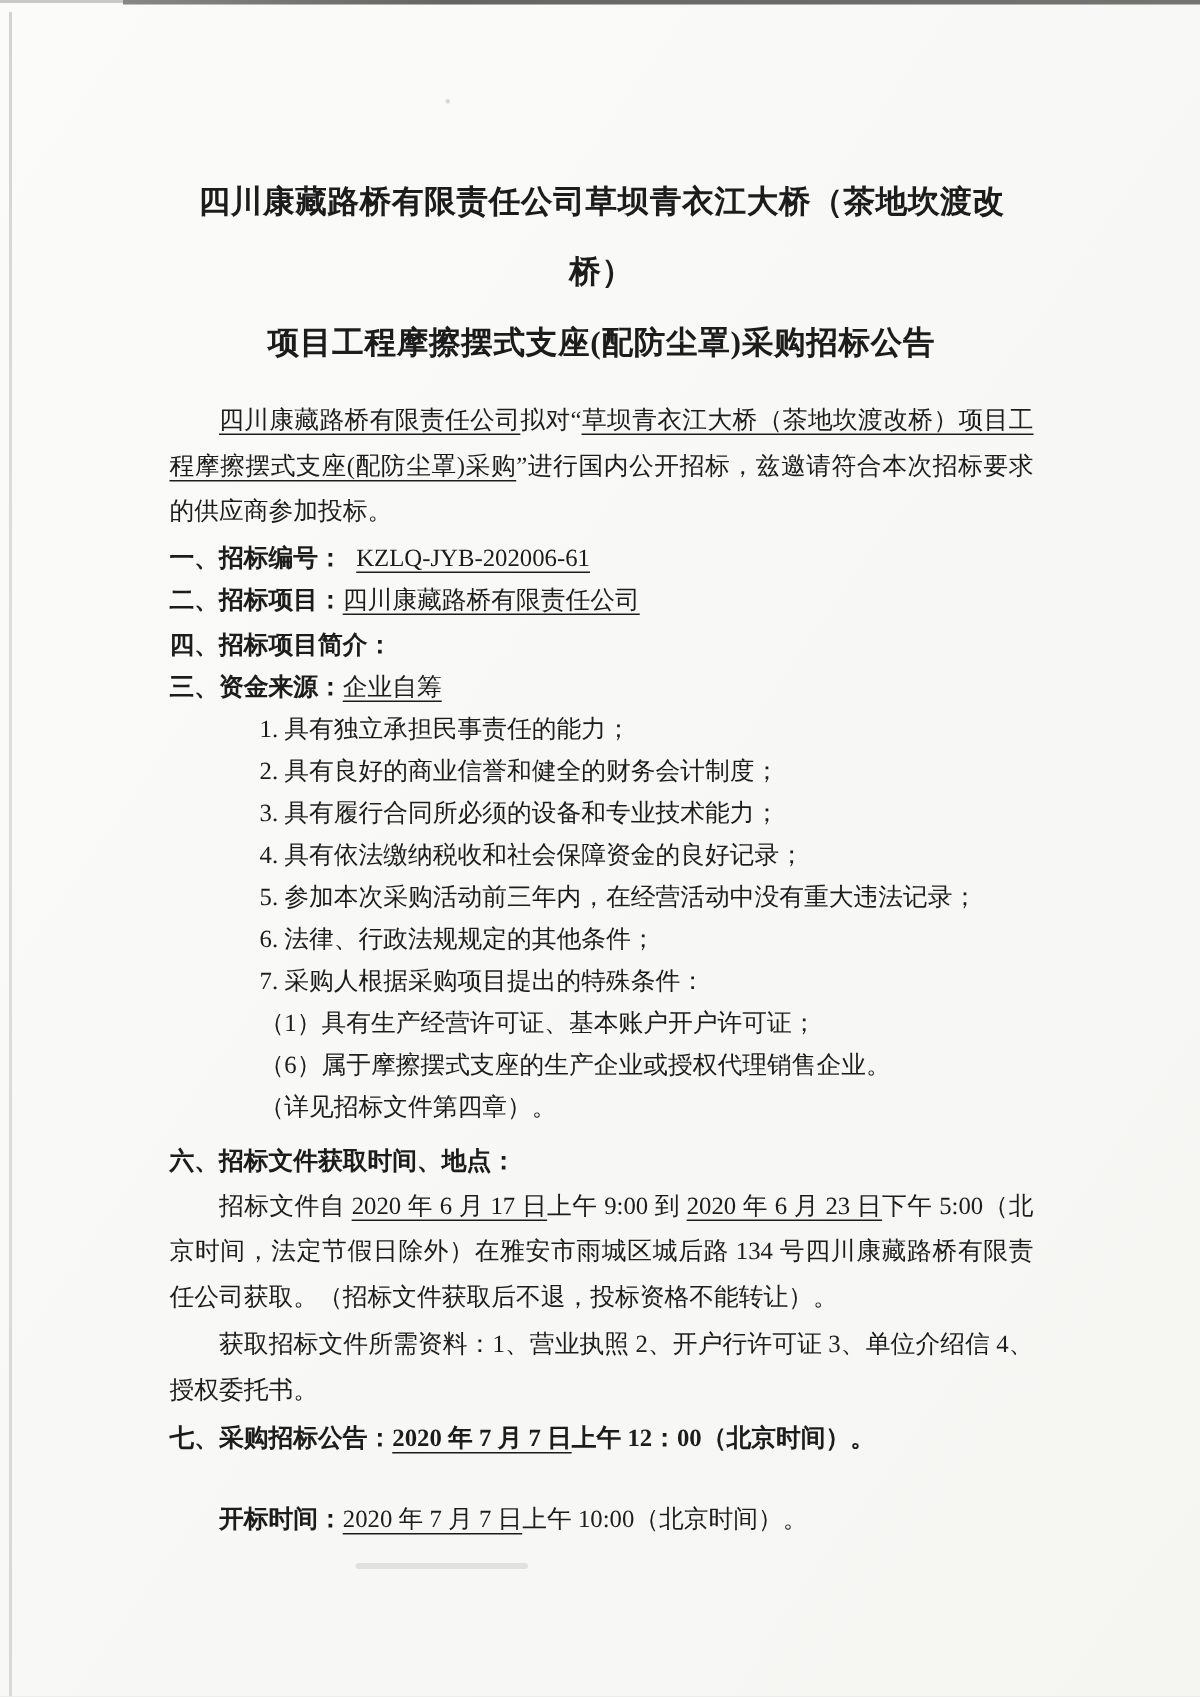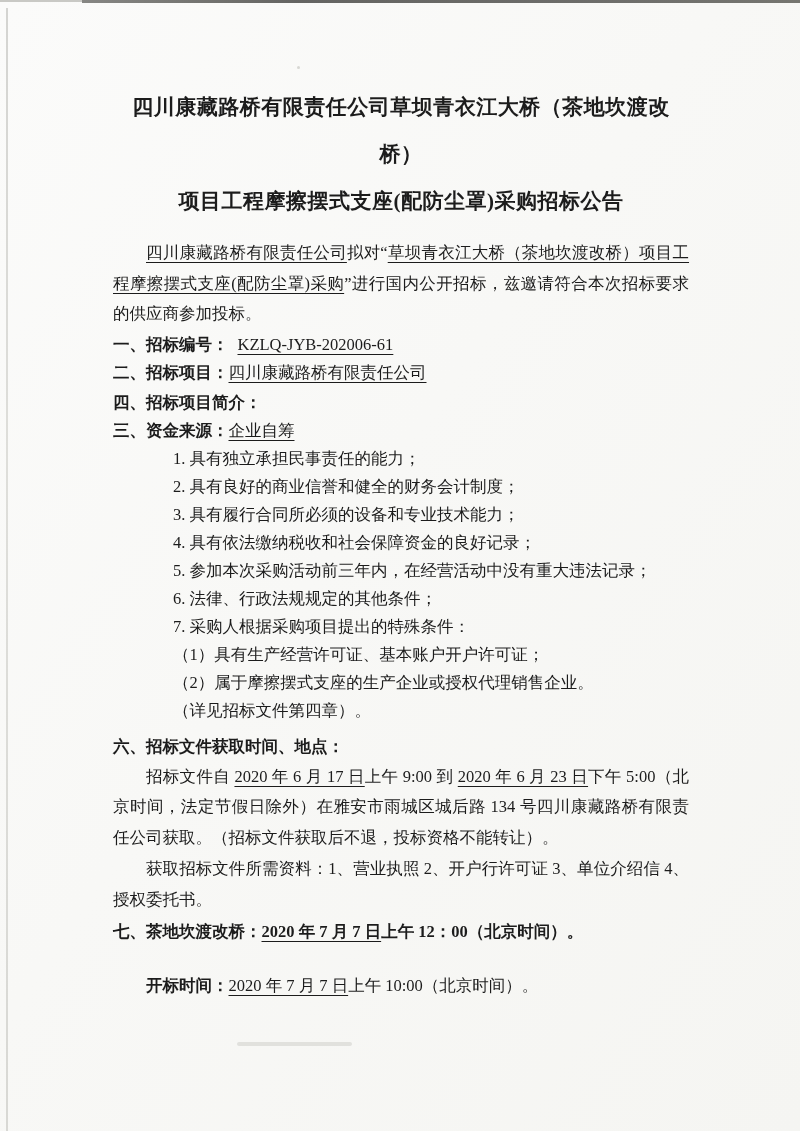--- a/index.html
+++ b/index.html
@@ -24,21 +24,21 @@
     position:absolute; top:8px; left:6px; bottom:0; width:2px;
     background:linear-gradient(#d4d4d1,#dededa 40%,#d8d8d4);
   }
   .smudge-bottom {
     position:absolute; top:1042px; left:237px; width:115px; height:4px;
     background:#e1e1dd; border-radius:2px;
   }
   .speck { position:absolute; top:66px; left:297px; width:3px; height:3px; background:#d7d7d3; border-radius:50%; }
 
   .content {
-    position:absolute; left:113px; top:84px; width:576px;
+    position:absolute; left:113px; top:111px; width:576px;
     font-size:16.5px; line-height:30.5px; text-align:justify;
   }
   .title { margin:0 0 13px 0; text-align:center; font-size:21px; font-weight:bold; line-height:47px; letter-spacing:.5px; }
   .title .tline { display:block; }
   .para { margin:0; text-indent:33px; }
   .b { font-weight:bold; }
   .u { text-decoration:underline; text-decoration-thickness:1px; text-underline-offset:4px; }
   .fields { margin:1px 0 0 0; }
   .frow { line-height:28px; }
   .gap { margin-left:9px; }
@@ -82,24 +82,24 @@
 
 
     <div class="cond">1. 具有独立承担民事责任的能力；</div>
     <div class="cond">2. 具有良好的商业信誉和健全的财务会计制度；</div>
     <div class="cond">3. 具有履行合同所必须的设备和专业技术能力；</div>
     <div class="cond">4. 具有依法缴纳税收和社会保障资金的良好记录；</div>
     <div class="cond">5. 参加本次采购活动前三年内，在经营活动中没有重大违法记录；</div>
     <div class="cond">6. 法律、行政法规规定的其他条件；</div>
     <div class="cond">7. 采购人根据采购项目提出的特殊条件：</div>
     <div class="cond">（1）具有生产经营许可证、基本账户开户许可证；</div>
-    <div class="cond">（2）属于摩擦摆式支座的生产企业或授权代理销售企业。</div>
+    <div class="cond">（6）属于摩擦摆式支座的生产企业或授权代理销售企业。</div>
     <div class="cond">（详见招标文件第四章）。</div>
 
     <div class="hrow b s6head">六、招标文件获取时间、地点：</div>
     <p class="para s6p1"><span>招标文件自 </span><span class="u">2020 年 6 月 17 日</span><span>上午 9:00 到 </span><span class="u">2020 年 6 月 23 日</span><span>下午 5:00（北京时间，法定节假日除外）在雅安市雨城区城后路 134 号四川康藏路桥有限责任公司获取。（招标文件获取后不退，投标资格不能转让）。</span></p>
     <p class="para s6p2">获取招标文件所需资料：1、营业执照 2、开户行许可证 3、单位介绍信 4、授权委托书。</p>
 
-    <div class="s7row"><span class="b">七、茶地坎渡改桥：</span><span class="u b">2020 年 7 月 7 日</span><span class="b">上午 12：00（北京时间）。</span></div>
+    <div class="s7row"><span class="b">七、采购招标公告：</span><span class="u b">2020 年 7 月 7 日</span><span class="b">上午 12：00（北京时间）。</span></div>
     <div class="s7row ind2"><span class="b">开标时间：</span><span class="u">2020 年 7 月 7 日</span><span>上午 10:00（北京时间）。</span></div>
 
   </div>
 </div>
 
 </body></html>

